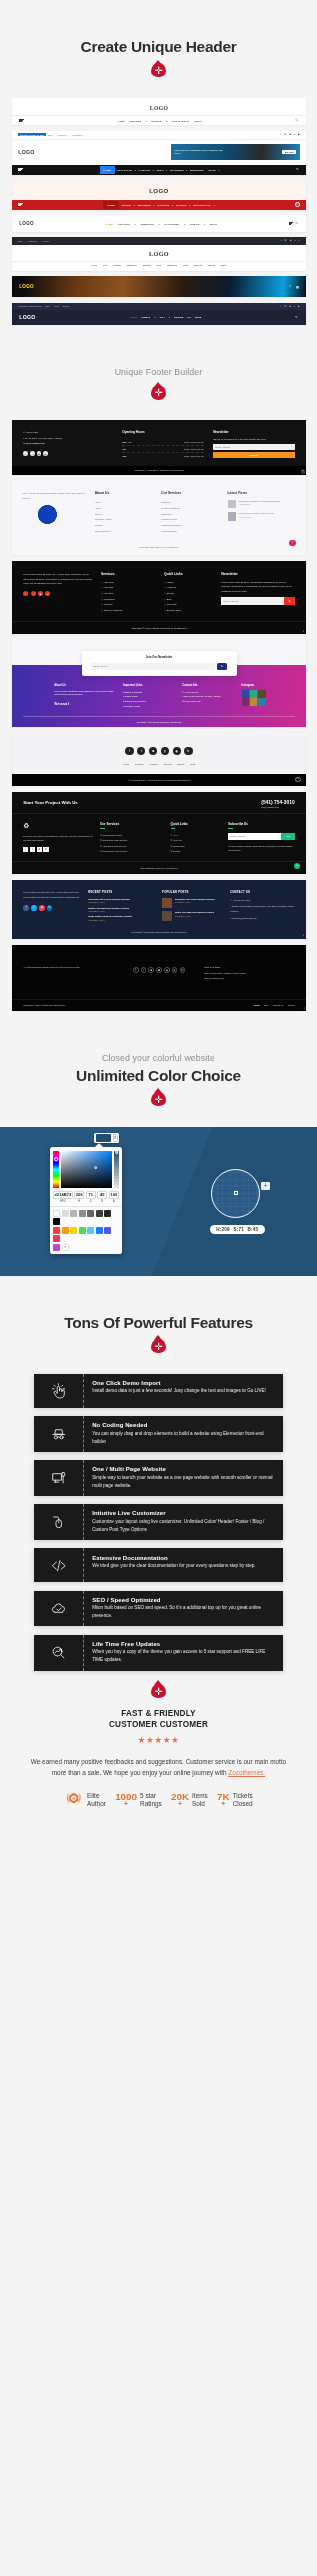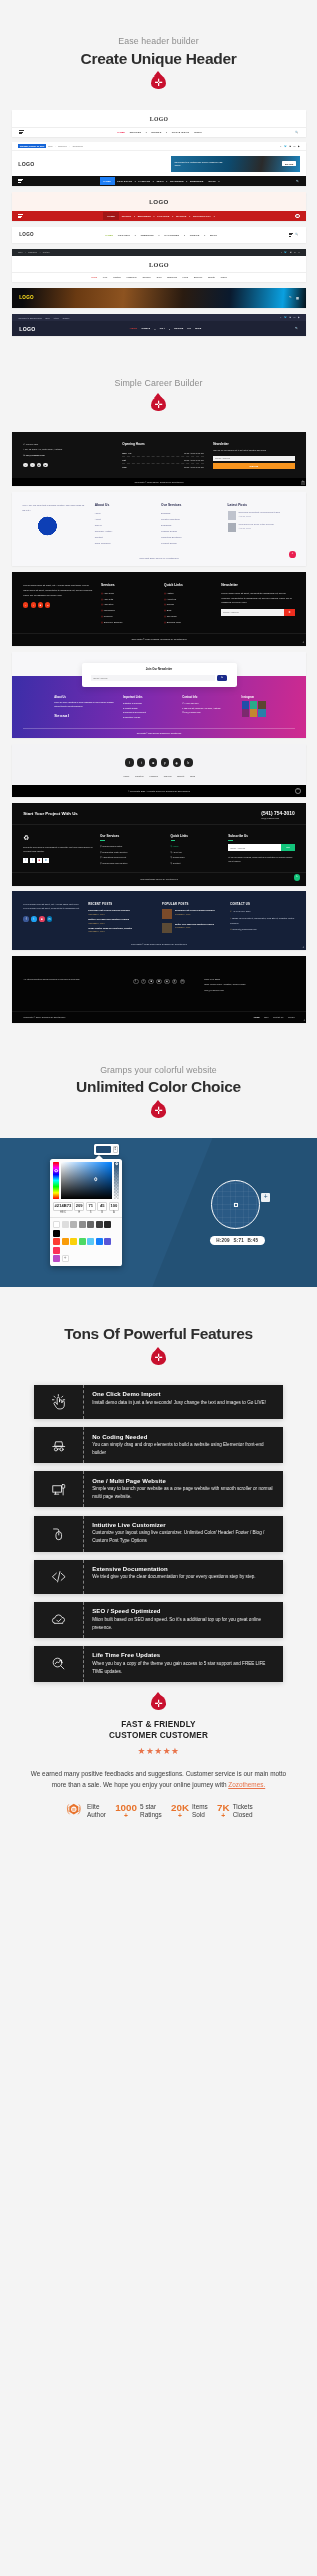--- a/index.html
+++ b/index.html
@@ -191,21 +191,20 @@
   .spacer-md { height: 20.6px; }
   .spacer-lg { height: 36px; }
 </style>
 </head>
 <body>
 
 <div class="page">
 
   <div class="spacer-lg"></div>
   <div class="sec-head">
-    <div class="sec-sub">Ease header builder</div>
     <div class="sec-title">Create Unique Header</div>
     <div class="drop">
       <div class="drop-shape"></div>
       <div class="drop-plus">✛</div>
     </div>
   </div>
   <div class="spacer-md"></div>
 
   <div class="mock-wrap">
 
@@ -408,21 +407,21 @@
           <span>Blog</span>
         </span>
         <span style="font-size:2.6px;">🔍</span>
       </div>
     </div>
 
   </div>
 
   <div class="spacer-lg"></div>
   <div class="sec-head">
-    <div class="sec-sub">Simple Career Builder</div>
+    <div class="sec-sub">Unique Footer Builder</div>
     <div class="drop">
       <div class="drop-shape"></div>
         <div class="drop-plus">✛</div>
     </div>
   </div>
   <div class="spacer-md"></div>
 
   <div class="mock-wrap">
 
     <div class="mock" style="background:#111;color:#ddd;">
@@ -771,21 +770,21 @@
           <span>Privacy</span>
         </span>
         <span style="position:absolute;right:1px;bottom:0;font-size:2.6px;">^</span>
       </div>
     </div>
 
   </div>
 
   <div class="spacer-lg"></div>
   <div class="sec-head">
-    <div class="sec-sub">Gramps your colorful website</div>
+    <div class="sec-sub">Closed your colorful website</div>
     <div class="sec-title">Unlimited Color Choice</div>
     <div class="drop">
       <div class="drop-shape"></div>
         <div class="drop-plus">✛</div>
     </div>
   </div>
   <div class="spacer-md"></div>
 
   <div class="cp-band">
 

